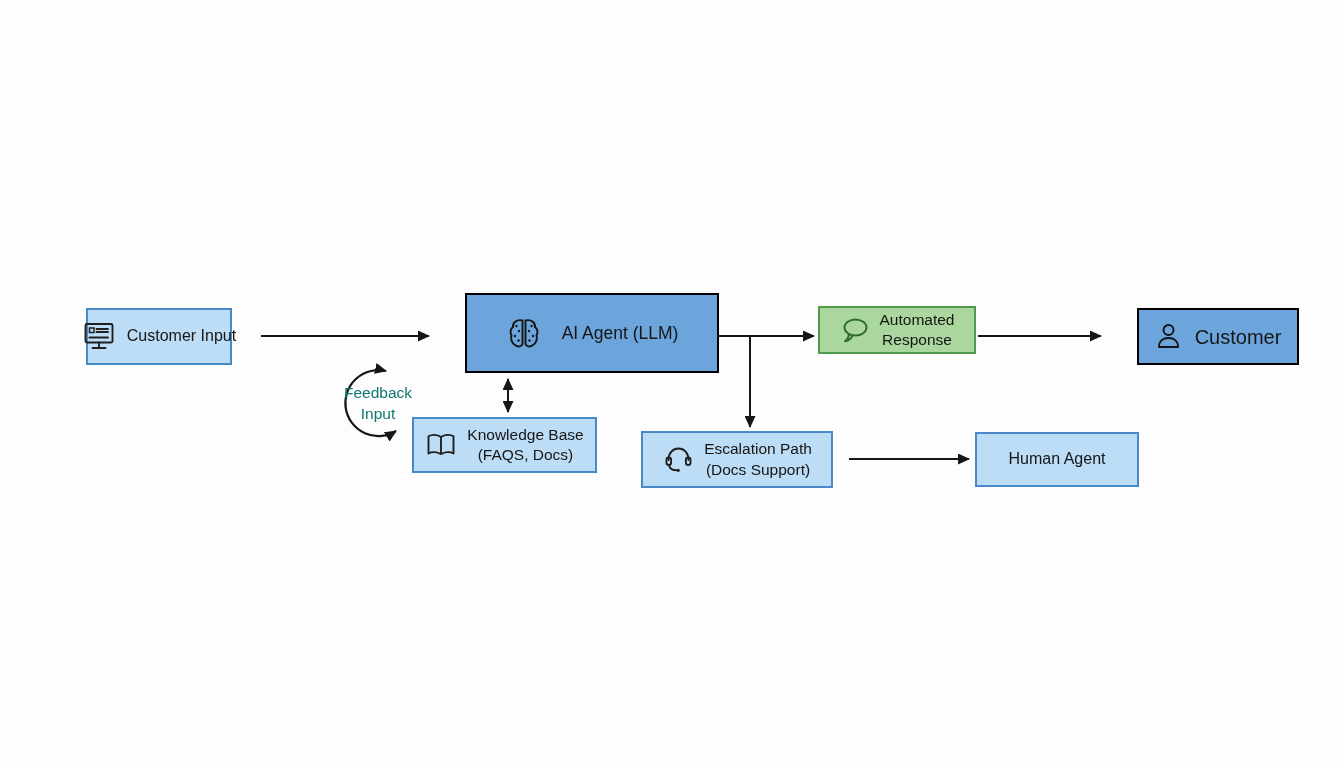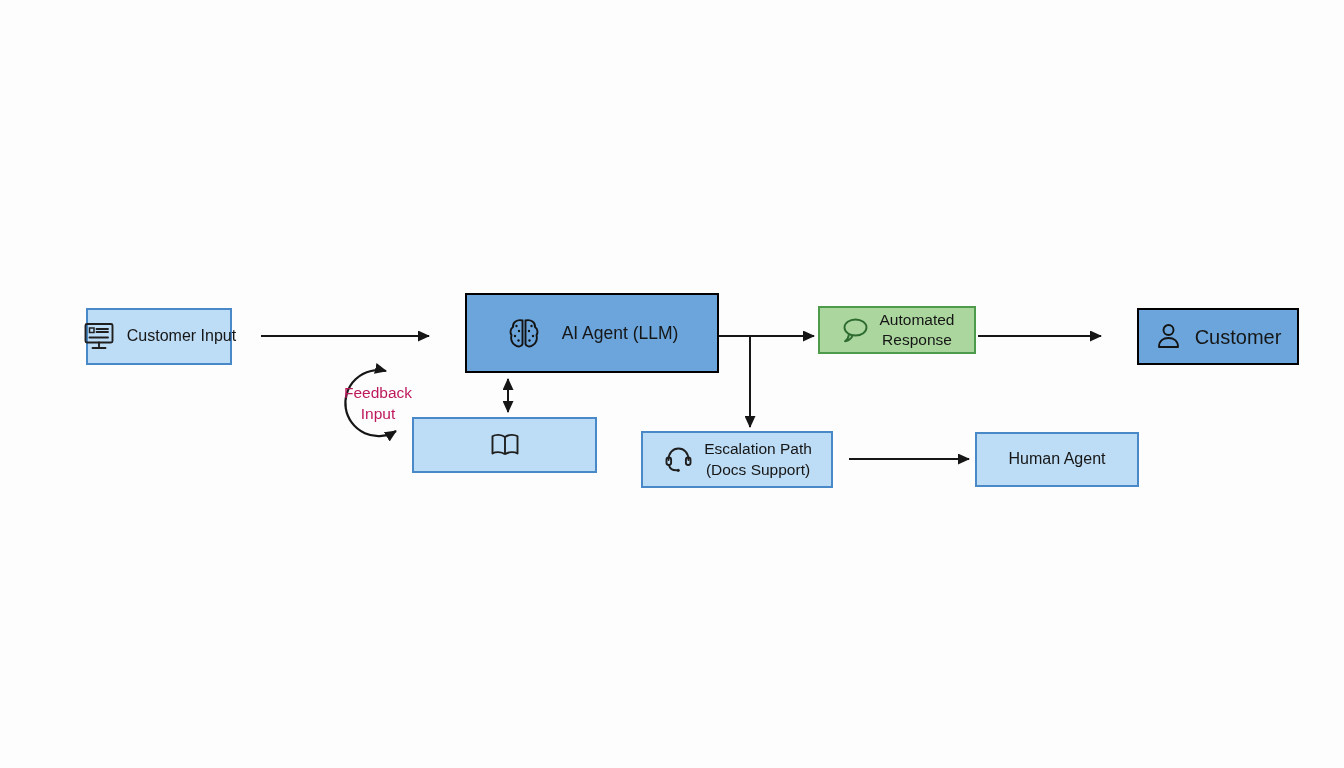--- a/index.html
+++ b/index.html
@@ -35,21 +35,21 @@
   #n-customer-input    { left:86px;  top:308px; width:146px; height:57px; font-size:16px; gap:11px; }
   #n-ai-agent          { left:433px; top:293px; width:254px; height:80px; font-size:17.5px; gap:20px; }
   #n-knowledge-base    { left:412px; top:417px; width:185px; height:56px; font-size:15.5px; gap:10px; }
   #n-automated-response{ left:818px; top:306px; width:158px; height:48px; font-size:15.5px; gap:10px; }
   #n-customer          { left:1105px;top:308px; width:162px; height:57px; font-size:20px; gap:13px; }
   #n-escalation-path   { left:641px; top:431px; width:192px; height:57px; font-size:15.5px; gap:9px; }
   #n-human-agent       { left:975px; top:432px; width:164px; height:55px; font-size:16px; }
 
   #feedback-label {
     position:absolute; left:333px; top:383px; width:90px;
-    text-align:center; font-size:15.5px; line-height:1.35; color:#be185d;
+    text-align:center; font-size:15.5px; line-height:1.35; color:#0f766e;
   }
   #feedback-label span { display:block; }
 </style>
 </head>
 <body>
 
 <div id="canvas">
 
   <svg id="arrow-layer" width="1344" height="768" viewBox="0 0 1344 768">
     <defs>
@@ -110,20 +110,24 @@
       <span>AI Agent (LLM)</span>
     </div>
   </div>
 
   <div class="node v-light-blue" id="n-knowledge-base">
     <svg class="icon" width="32" height="27" viewBox="0 0 32 27" fill="none" stroke="#1f1f1f" stroke-width="1.9" stroke-linejoin="round">
       <path d="M16 5 C 12.5 2.3, 6.5 2.3, 3.5 4.3 L3.5 21.5 C 6.5 19.6, 12.5 19.6, 16 22.3"></path>
       <path d="M16 5 C 19.5 2.3, 25.5 2.3, 28.5 4.3 L28.5 21.5 C 25.5 19.6, 19.5 19.6, 16 22.3"></path>
       <line x1="16" y1="5" x2="16" y2="22.3"></line>
     </svg>
+    <div class="label">
+      <span>Knowledge Base</span>
+      <span>(FAQS, Docs)</span>
+    </div>
   </div>
 
   <div class="node v-green" id="n-automated-response">
     <svg class="icon" width="30" height="27" viewBox="0 0 30 27" fill="none" stroke="#2e6b30" stroke-width="1.9" stroke-linejoin="round">
       <ellipse cx="15.5" cy="10.5" rx="11" ry="8"></ellipse>
       <path d="M9 17.2 C 8.6 20.6, 7.2 22.8, 5 24.2 C 9 23.6, 11.4 21.7, 12.6 18.4"></path>
     </svg>
     <div class="label">
       <span>Automated</span>
       <span>Response</span>

